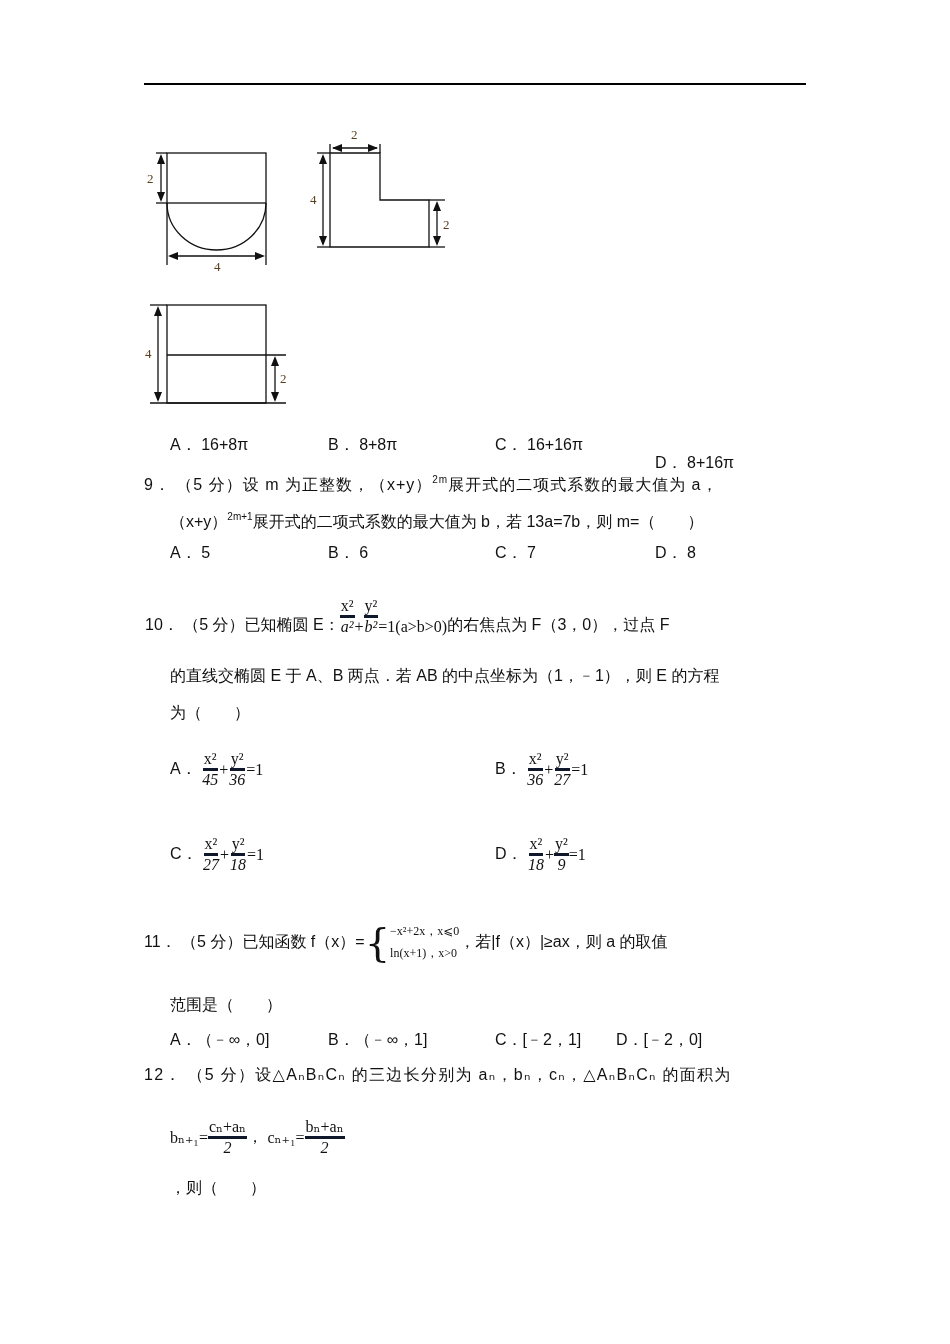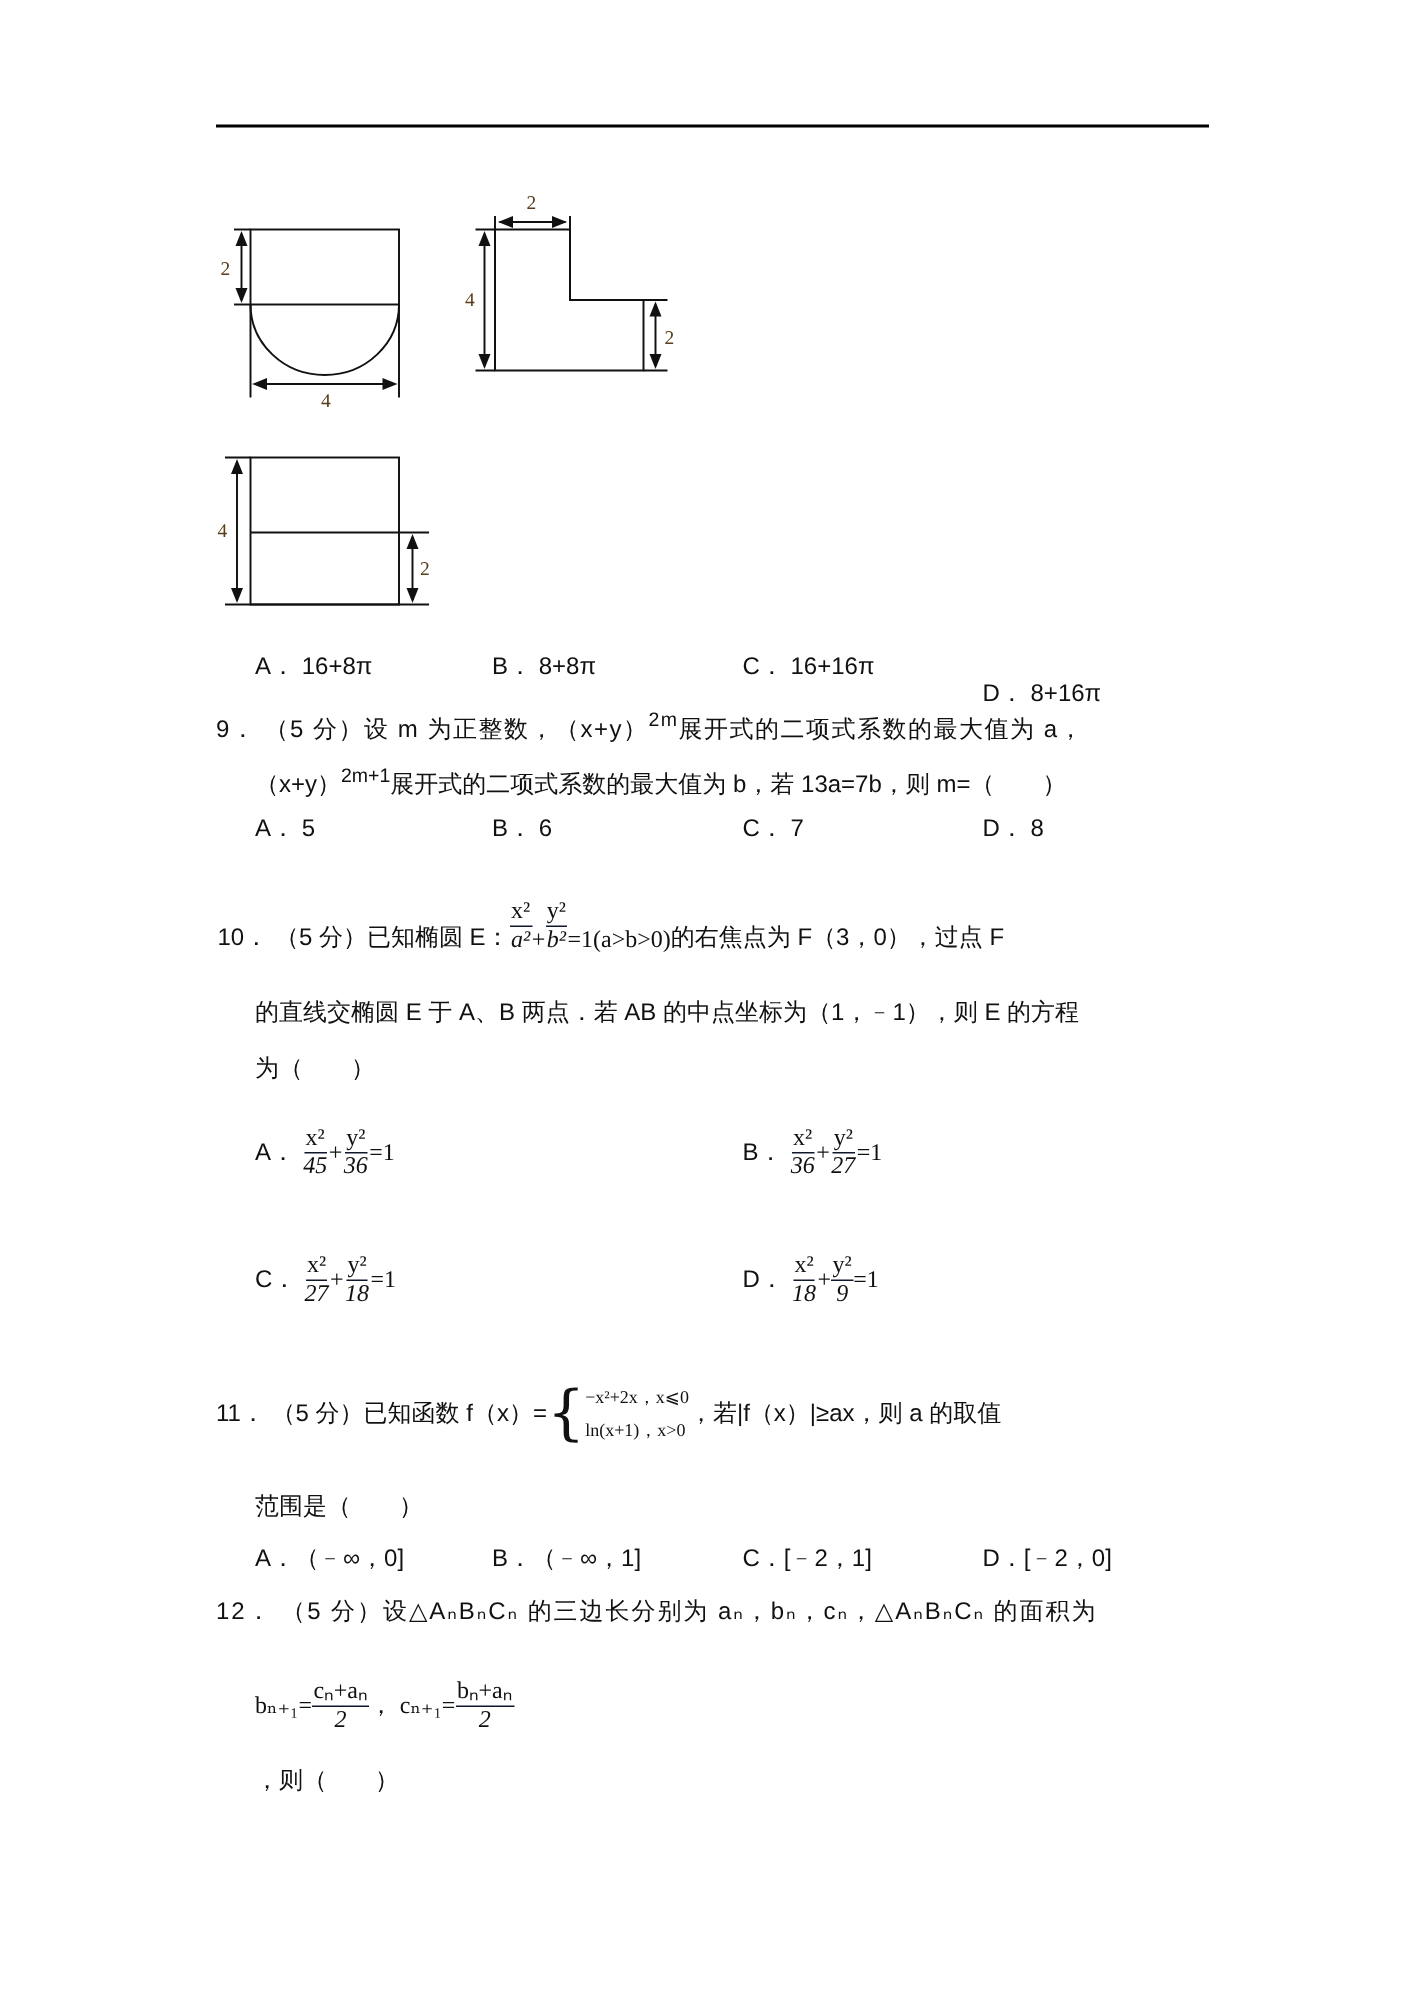--- a/index.html
+++ b/index.html
@@ -5,23 +5,23 @@
   html, body { margin: 0; padding: 0; background: #ffffff; }
   body {
     width: 950px; height: 1344px; position: relative; overflow: hidden;
     font-family: "Liberation Sans", "DejaVu Sans", sans-serif;
     color: #111; font-size: 16px;
   }
   .rule { position: absolute; left: 144px; top: 83px; width: 662px; height: 2px; background: #000; }
   .abs { position: absolute; white-space: nowrap; }
   .fig { position: absolute; }
   .line { line-height: 20px; }
-  .sup { font-size: 13px; vertical-align: 7px; }
+  .sup { font-size: 10px; vertical-align: 7px; }
   .frac { display: inline-flex; flex-direction: column; align-items: center; vertical-align: middle; font-family: "Liberation Serif", "DejaVu Serif", serif; font-size: 16px; line-height: 18px; }
-  .frac .num { border-bottom: 1px solid #0f172a; padding: 0 1px; font-family: Liberation Serif, serif; }
+  .frac .num { border-bottom: 3px solid #0f172a; padding: 0 1px; }
   .frac .den { padding: 0 1px; font-style: italic; }
   .mserif { font-family: "Liberation Serif", "DejaVu Serif", serif; font-size: 16px; }
   .brace { font-family: "DejaVu Serif", serif; font-size: 40px; line-height: 40px; vertical-align: middle; }
   .piece { display: inline-flex; flex-direction: column; vertical-align: middle; font-family: "Liberation Serif", "DejaVu Serif", serif; font-size: 12px; line-height: 22px; }
 </style>
 </head>
 <body>
 
 <div class="rule"></div>
 
@@ -163,21 +163,21 @@
   <span class="piece">
       <span>−x²+2x，x⩽0</span>
       <span>ln(x+1)，x&gt;0</span>
     </span>
   <span>，若|f（x）|≥ax，则 a 的取值</span>
 </div>
 <div class="abs line" style="left:170px;top:995px">范围是（　　）</div>
 <div class="abs line" style="left:170px;top:1030px"><span>A．</span><span>（﹣∞，0]</span></div>
 <div class="abs line" style="left:328px;top:1030px"><span>B．</span><span>（﹣∞，1]</span></div>
 <div class="abs line" style="left:495px;top:1030px"><span>C．</span><span>[﹣2，1]</span></div>
-<div class="abs line" style="left:655px;top:1030px"><span>D．</span><span>[﹣2，0]</span></div>
+<div class="abs line" style="left:616px;top:1030px"><span>D．</span><span>[﹣2，0]</span></div>
 
 <div class="abs line" style="left:144px;top:1065px;letter-spacing:1.3px">
   <span>12．</span> <span>（5 分）</span><span>设△AₙBₙCₙ 的三边长分别为 aₙ，bₙ，cₙ，△AₙBₙCₙ 的面积为</span>
 </div>
 <div class="abs" style="left:170px;top:1112px;display:flex;align-items:center;height:50px">
   <span class="mserif">bₙ₊₁=</span><span class="frac">
       <span class="num">cₙ+aₙ</span>
       <span class="den">2</span>
     </span><span>，</span>&nbsp;
   <span class="mserif">cₙ₊₁=</span><span class="frac">

